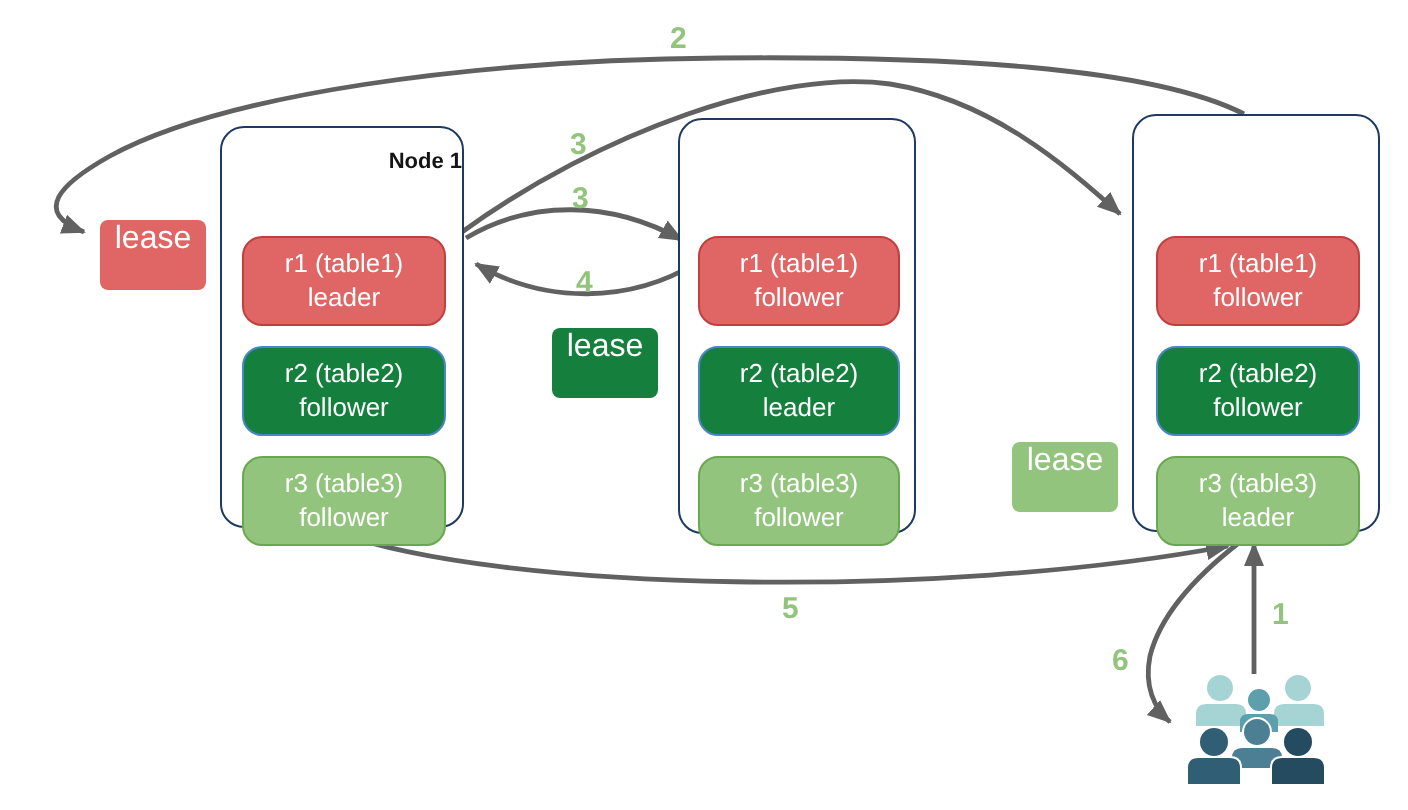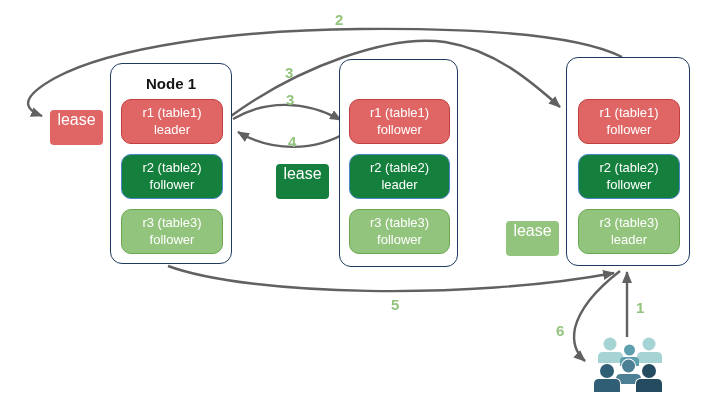--- a/index.html
+++ b/index.html
@@ -8,28 +8,28 @@
     font-family:"Liberation Sans",sans-serif;overflow:hidden;
   }
   .layer{position:absolute;left:0;top:0;width:704px;height:405px;}
   svg.arrow-layer{pointer-events:none;}
 
   .node{
     position:absolute;background:#ffffff;
     border:1.5px solid #1F3A5F;border-radius:12px;box-sizing:border-box;
   }
   .node-title{
-    position:absolute;left:0;right:0;top:11px;text-align:center;
-    font-weight:bold;font-size:15px;color:#141414;
+    position:absolute;left:0;right:0;top:11px;text-align:right;
+    font-weight:bold;font-size:11px;color:#141414;
   }
   .replica{
     position:absolute;box-sizing:border-box;border-radius:10px;
     border:1.5px solid transparent;display:flex;flex-direction:column;
     align-items:center;justify-content:center;
-    color:#ffffff;font-size:13px;line-height:1.28;text-align:center;
+    color:#ffffff;font-size:13px;line-height:1.28;text-align:center;margin-top:19px;
   }
   .c-red{background:#E06666;border-color:#C13F3F;}
   .c-blue{background:#15803d;border-color:#4A86C6;}
   .c-green{background:#93C47D;border-color:#6AA84F;}
 
   .lease{
     position:absolute;box-sizing:border-box;width:53px;height:35px;
     border-radius:4px;border:1.5px solid transparent;
     color:#ffffff;font-size:16px;line-height:17px;text-align:center;
   }

